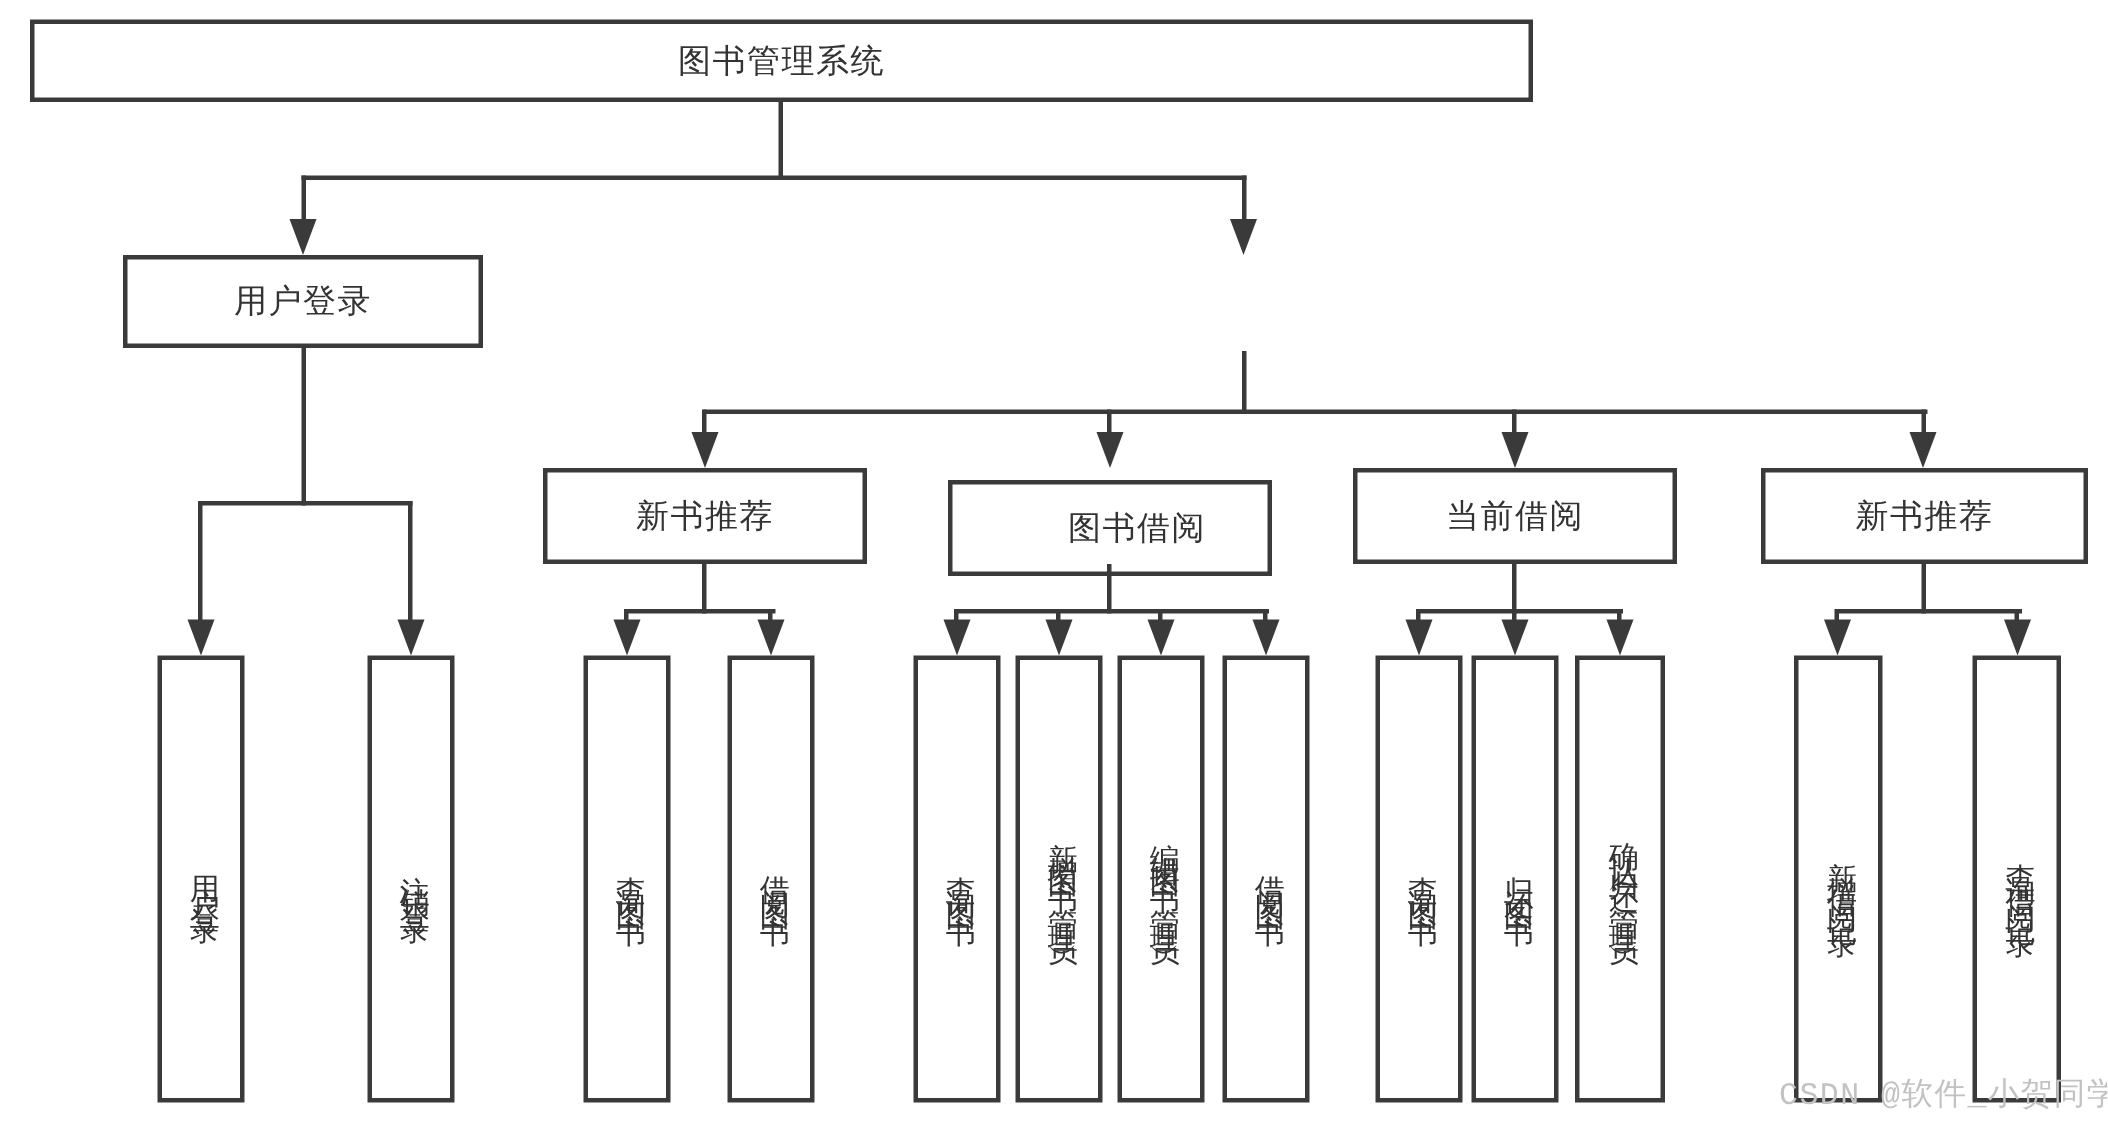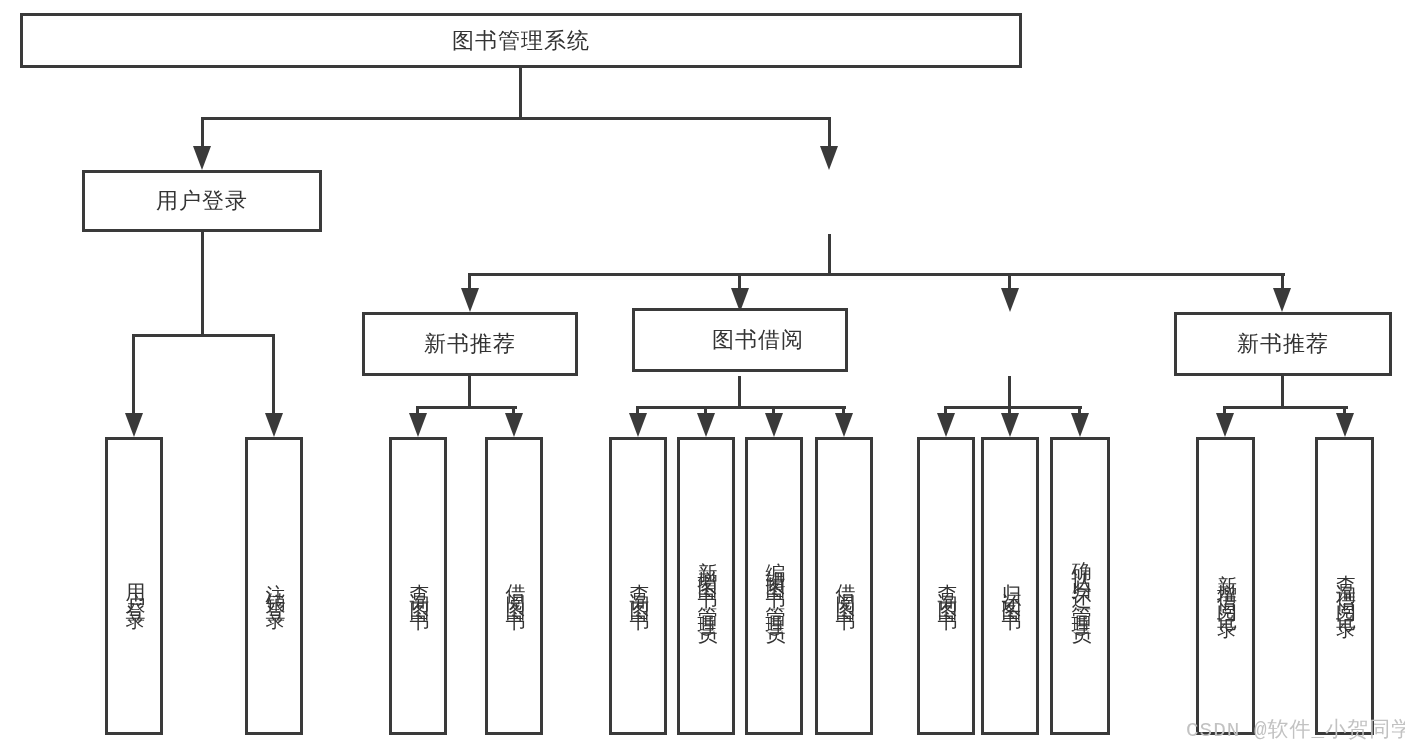--- a/index.html
+++ b/index.html
@@ -64,22 +64,25 @@
   <div class="vl" style="left:738px;top:273px;height:17px;"></div>
   <div class="arr" style="left:731px;top:288px;"></div>
   <div class="vl" style="left:1008px;top:273px;height:17px;"></div>
   <div class="arr" style="left:1001px;top:288px;"></div>
   <div class="vl" style="left:1281px;top:273px;height:17px;"></div>
   <div class="arr" style="left:1273px;top:288px;"></div>
 
   <div class="box" style="left:362px;top:312px;width:216px;height:64px;">
     <span class="lbl">新书推荐</span>
   </div>
-  <div class="box" style="left:632px;top:308px;width:216px;height:64px;padding-left:36px;">
+  <div class="box" style="left:632px;top:320px;width:216px;height:64px;padding-left:36px;">
     <span class="lbl">图书借阅</span>
+  </div>
+  <div class="box" style="left:902px;top:312px;width:216px;height:64px;">
+    <span class="lbl">当前借阅</span>
   </div>
   <div class="box" style="left:1174px;top:312px;width:218px;height:64px;">
     <span class="lbl">新书推荐</span>
   </div>
 
   <div class="vl" style="left:468px;top:376px;height:33px;"></div>
   <div class="hl" style="left:417px;top:406px;width:100px;"></div>
   <div class="vl" style="left:416px;top:406px;height:10px;"></div>
   <div class="arr" style="left:409px;top:413px;"></div>
   <div class="vl" style="left:512px;top:406px;height:10px;"></div>

